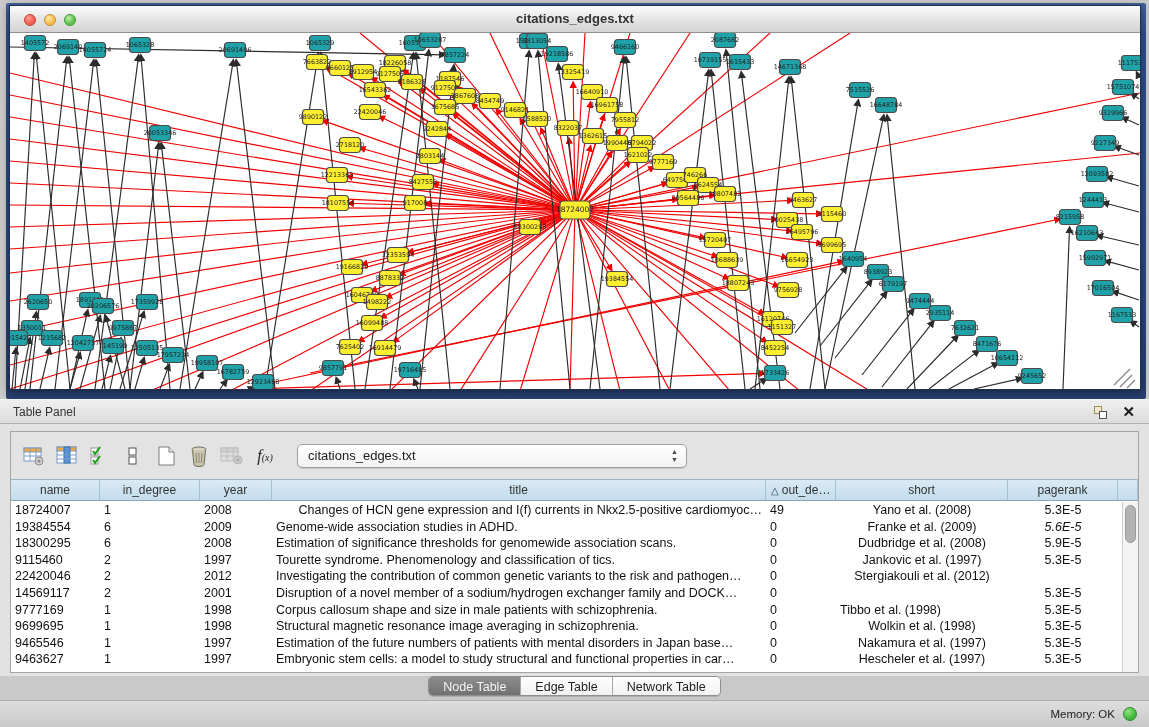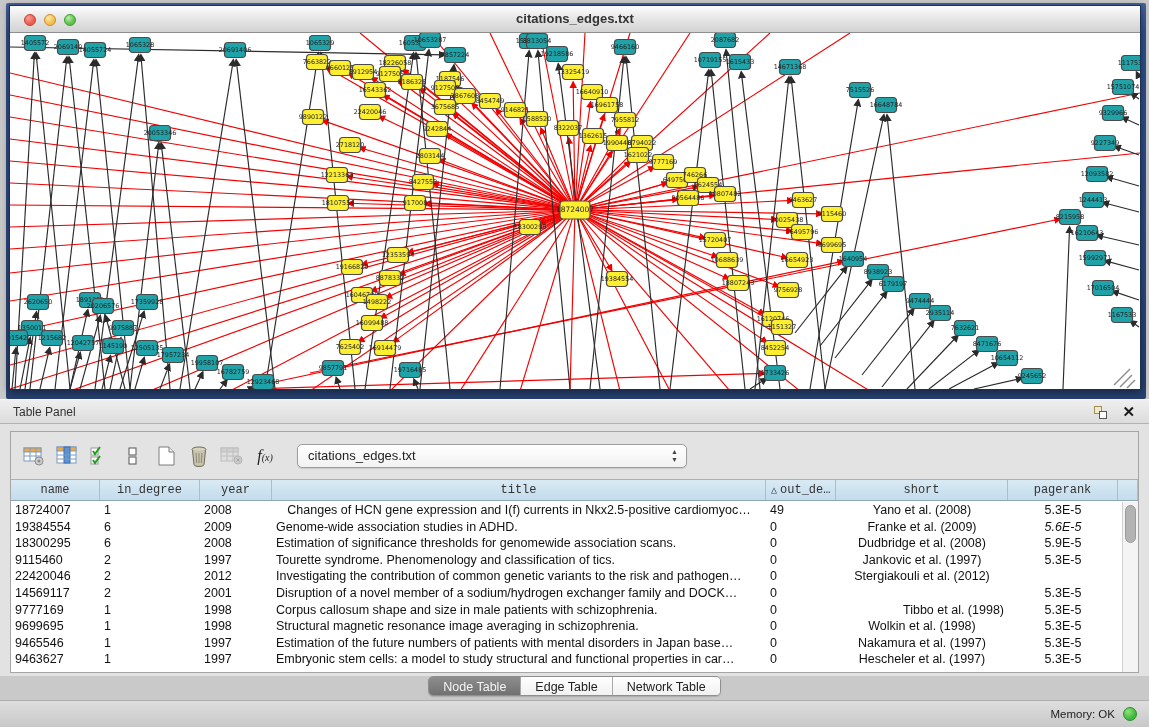--- a/index.html
+++ b/index.html
@@ -40,21 +40,21 @@
   .tbtn{width:30px;height:30px;margin-right:3px;border:none;background:transparent;display:flex;align-items:center;justify-content:center;padding:0;cursor:pointer;}
   .fx{font-size:14px;color:#222;font-family:"Liberation Serif",serif;}
   .fx i{font-size:16px;}
   .fx .paren{font-size:10px;font-style:italic;}
   .combo{margin-left:14px;width:390px;height:24px;border:1px solid #9e9e9e;border-radius:5px;
     background:linear-gradient(180deg,#ffffff,#f2f2f2);position:relative;display:flex;align-items:center;
     padding-left:10px;font-size:13px;color:#222;cursor:pointer;box-shadow:0 1px 1px rgba(0,0,0,.12);}
   .combo .stepper{position:absolute;right:6px;top:3px;width:11px;height:18px;font-size:7px;line-height:8px;color:#444;text-align:center;}
 
   .grid-wrap{position:absolute;left:0;top:47px;right:0;bottom:0;background:#fff;}
-  .thead{display:flex;height:22px;border-top:1px solid #9db4c2;border-bottom:1px solid #8fa6b5;font-family:Liberation Mono, monospace;}
+  .thead{display:flex;height:22px;border-top:1px solid #9db4c2;border-bottom:1px solid #8fa6b5;}
   .th{background:linear-gradient(180deg,#d9eaf4,#c3dcEC);border-right:1px solid #a5c0d0;
     font-size:12px;color:#333;display:flex;align-items:center;justify-content:center;overflow:hidden;white-space:nowrap;cursor:pointer;}
   .th.sorted{justify-content:flex-start;padding-left:5px;}
   .th .tri{font-size:10px;margin-right:3px;color:#345;}
   .tbody{position:absolute;left:0;top:23px;right:16px;bottom:0;overflow:hidden;}
   .tr{display:flex;height:16.6px;background:#fff;cursor:default;}
   .td{font-size:12.5px;color:#111;white-space:nowrap;overflow:hidden;padding:0 4px;line-height:16.6px;}
   .vscroll{position:absolute;right:0;top:23px;bottom:0;width:16px;background:#f4f4f4;border-left:1px solid #d0d0d0;}
   .vthumb{position:absolute;left:2px;top:3px;width:11px;height:38px;border-radius:6px;background:#b3b3b3;border:1px solid #9a9a9a;}
 
@@ -849,21 +849,21 @@
           <div class="th sorted" style="width: 70px;"><span class="tri">△</span>out_de…</div>
           <div class="th" style="width: 172px;">short</div>
           <div class="th" style="width: 110px;">pagerank</div>
           <div class="th" style="flex: 1 1 0%;"></div>
         </div>
       <div class="tbody" id="tbody">
           <div class="tr">
             <div class="td" style="width: 89px; text-align: left;">18724007</div>
             <div class="td" style="width: 100px; text-align: left;">1</div>
             <div class="td" style="width: 72px; text-align: left;">2008</div>
-            <div class="td" style="width: 494px; text-align: center;">Changes of HCN gene expression and I(f) currents in Nkx2.5-positive cardiomyoc…</div>
+            <div class="td" style="width: 494px; text-align: right;">Changes of HCN gene expression and I(f) currents in Nkx2.5-positive cardiomyoc…</div>
             <div class="td" style="width: 70px; text-align: left;">49</div>
             <div class="td" style="width: 172px; text-align: center;">Yano et al. (2008)</div>
             <div class="td" style="width: 110px; text-align: center;">5.3E-5</div>
           </div>
           <div class="tr">
             <div class="td" style="width: 89px; text-align: left;">19384554</div>
             <div class="td" style="width: 100px; text-align: left;">6</div>
             <div class="td" style="width: 72px; text-align: left;">2009</div>
             <div class="td" style="width: 494px; text-align: left;">Genome-wide association studies in ADHD.</div>
             <div class="td" style="width: 70px; text-align: left;">0</div>
@@ -905,21 +905,21 @@
             <div class="td" style="width: 70px; text-align: left;">0</div>
             <div class="td" style="width: 172px; text-align: center; margin-top: 16px;">de Silva et al. (2003)</div>
             <div class="td" style="width: 110px; text-align: center;">5.3E-5</div>
           </div>
           <div class="tr">
             <div class="td" style="width: 89px; text-align: left;">9777169</div>
             <div class="td" style="width: 100px; text-align: left;">1</div>
             <div class="td" style="width: 72px; text-align: left;">1998</div>
             <div class="td" style="width: 494px; text-align: left;">Corpus callosum shape and size in male patients with schizophrenia.</div>
             <div class="td" style="width: 70px; text-align: left;">0</div>
-            <div class="td" style="width: 172px; text-align: right;">Tibbo et al. (1998)</div>
+            <div class="td" style="width: 172px; text-align: left;">Tibbo et al. (1998)</div>
             <div class="td" style="width: 110px; text-align: center;">5.3E-5</div>
           </div>
           <div class="tr">
             <div class="td" style="width: 89px; text-align: left;">9699695</div>
             <div class="td" style="width: 100px; text-align: left;">1</div>
             <div class="td" style="width: 72px; text-align: left;">1998</div>
             <div class="td" style="width: 494px; text-align: left;">Structural magnetic resonance image averaging in schizophrenia.</div>
             <div class="td" style="width: 70px; text-align: left;">0</div>
             <div class="td" style="width: 172px; text-align: center;">Wolkin et al. (1998)</div>
             <div class="td" style="width: 110px; text-align: center;">5.3E-5</div>

